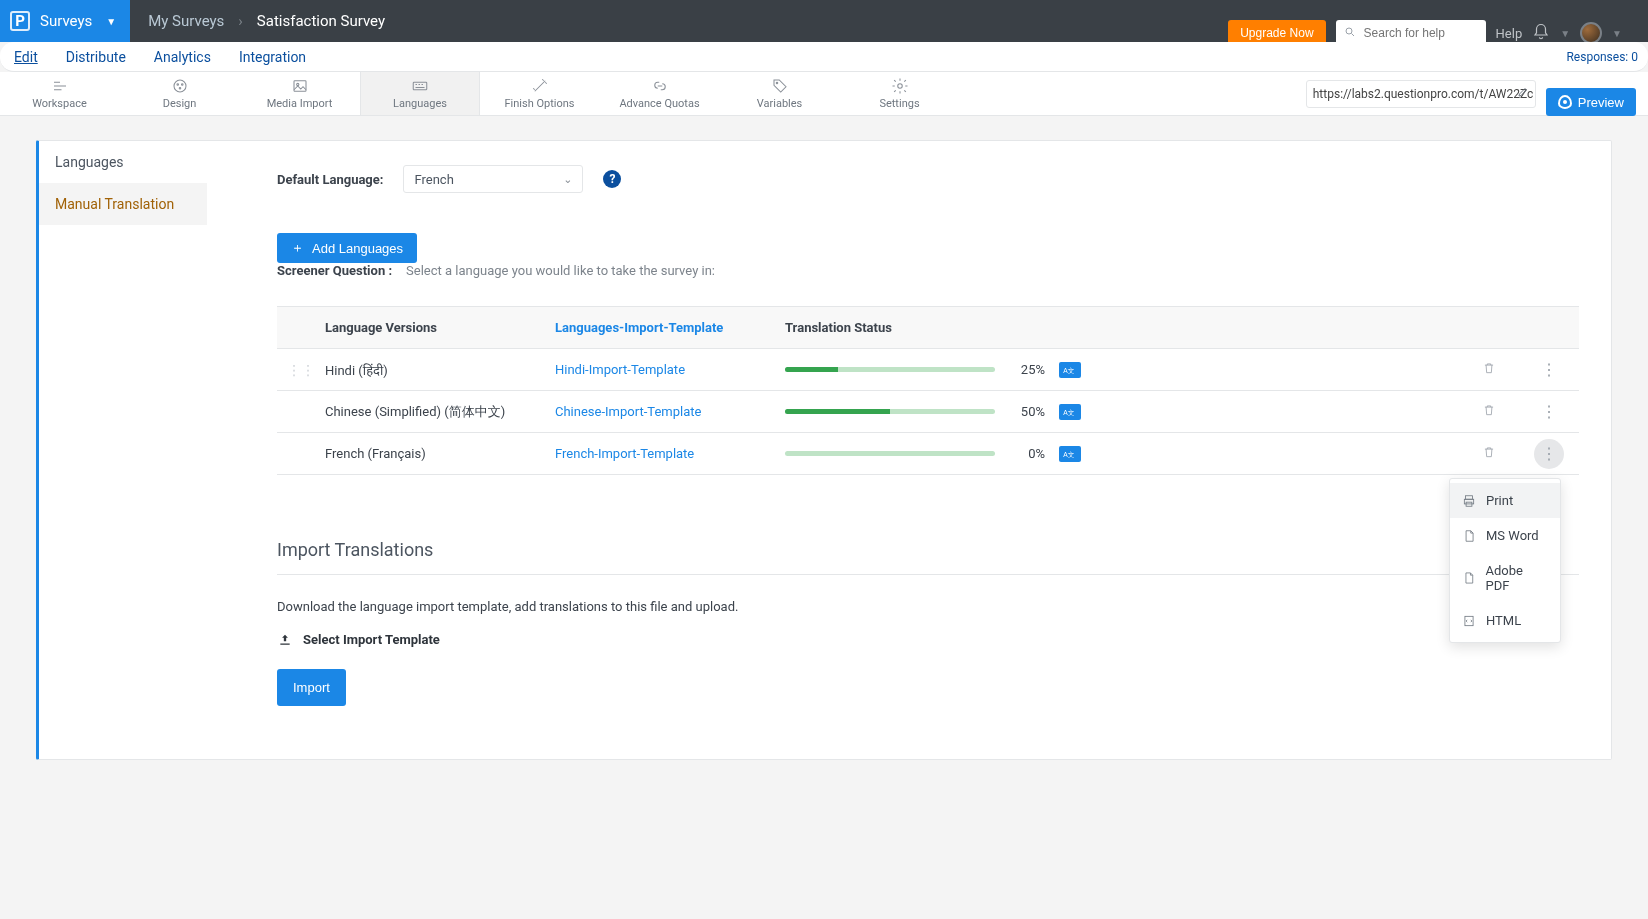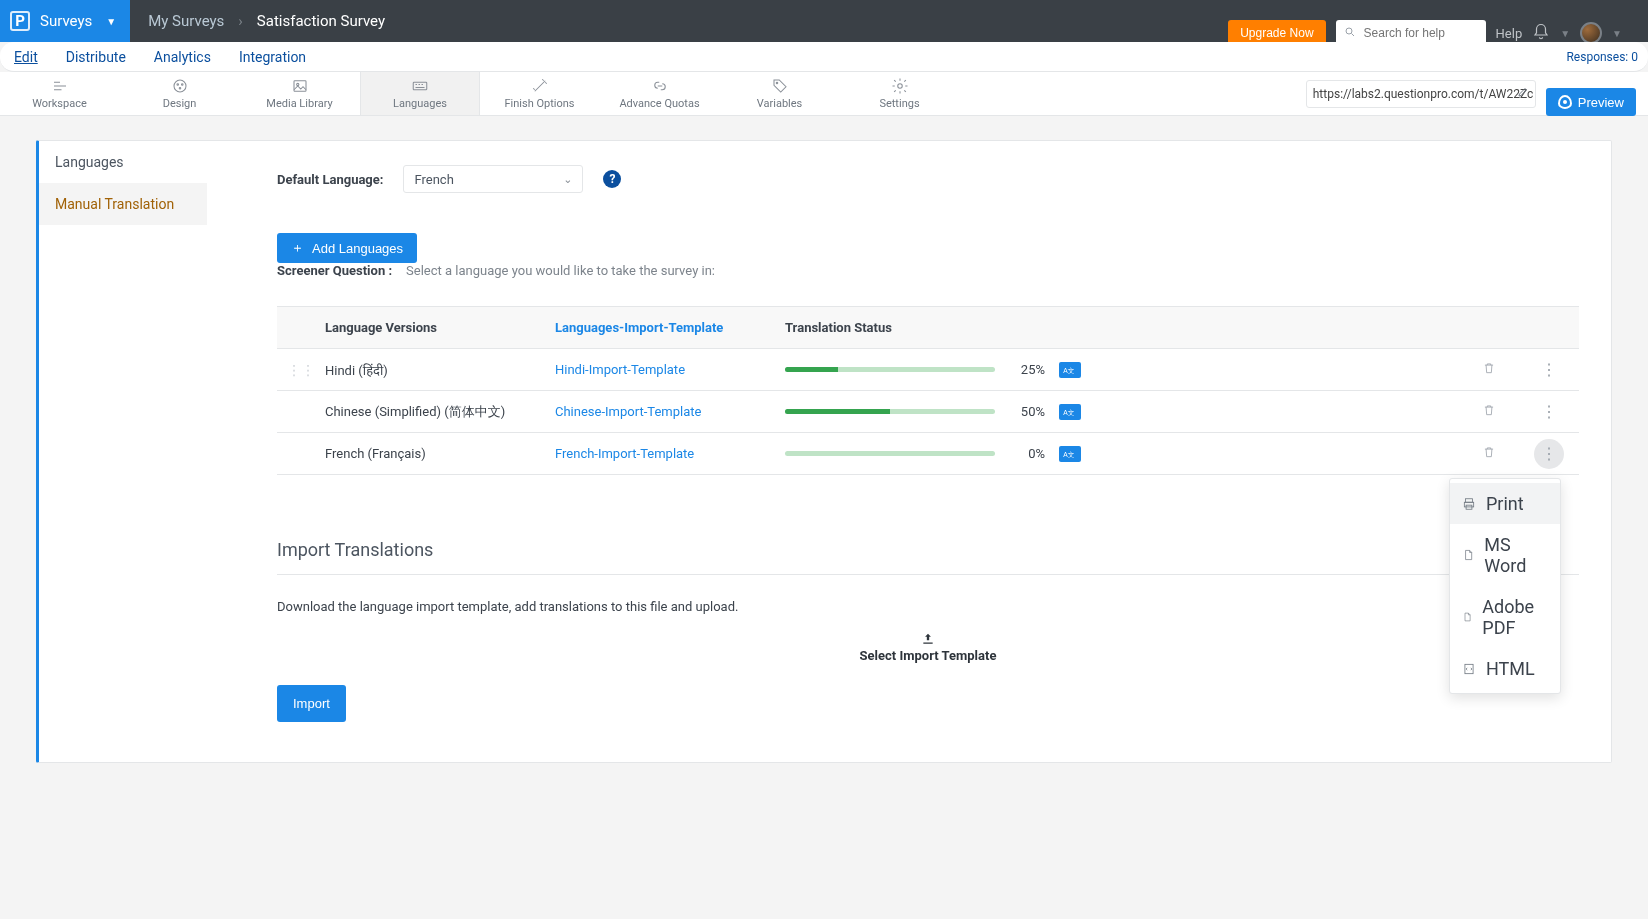--- a/index.html
+++ b/index.html
@@ -149,29 +149,29 @@
   .iconbtn.round{width:30px;height:30px;border-radius:50%;display:inline-flex;align-items:center;justify-content:center;margin:auto;}
   .iconbtn.round.active{background:#e6e7e9;}
   .trash svg{width:14px;height:16px;stroke:#9aa1a9;fill:none;stroke-width:1.4;}
 
   
   .menu{
     position:absolute;right:18px;top:100%;margin-top:4px;background:#fff;border:1px solid var(--border);
     border-radius:3px;box-shadow:0 4px 14px rgba(0,0,0,.12);width:112px;padding:4px 0;z-index:10;
   }
   .menu .mitem{
-    display:flex;align-items:center;gap:10px;padding:10px 12px;color:#3c434c;cursor:pointer;font-size:18px;
+    display:flex;align-items:center;gap:10px;padding:10px 12px;color:#3c434c;cursor:pointer;font-size:13px;
   }
   .menu .mitem:hover,.menu .mitem.hover{background:#f2f3f4;}
   .menu .mico{width:14px;height:14px;stroke:#6f7780;fill:none;stroke-width:1.4;}
 
   .section-title{font-size:18px;color:#4c5560;margin-top:64px;}
   .hr{border-top:1px solid var(--border);margin-top:14px;}
   .desc{color:#3c434c;margin-top:24px;}
-  .upload{margin-top:18px;display:flex;align-items:center;gap:2px;color:#2e343b;font-weight:700;cursor:pointer;flex-direction:column;}
+  .upload{margin-top:18px;display:flex;align-items:center;gap:10px;color:#2e343b;font-weight:700;cursor:pointer;}
   .upload svg{width:16px;height:14px;fill:#2e343b;}
   .btn-import{
     background:var(--blue);color:#fff;border:none;border-radius:3px;height:37px;padding:0 16px;font-size:13px;
     margin-top:22px;cursor:pointer;
   }
 </style>
 </head>
 <body>
 
 <div class="topbar">
@@ -232,21 +232,21 @@
         <circle cx="12" cy="15" r="1"></circle>
       </svg>
     <span>Design</span>
   </div>
   <div class="tool">
     <svg viewBox="0 0 24 24">
         <rect x="4" y="5" width="16" height="14" rx="1"></rect>
         <circle cx="9" cy="10" r="1.5"></circle>
         <path d="M4 17l5-5 4 4 3-3 4 4"></path>
       </svg>
-    <span>Media Library</span>
+    <span>Media Import</span>
   </div>
   <div class="tool active">
     <svg viewBox="0 0 24 24">
         <rect x="3" y="7" width="18" height="10" rx="1"></rect>
         <path d="M6 10h2M10 10h2M14 10h2M6 14h12"></path>
       </svg>
     <span>Languages</span>
   </div>
   <div class="tool">
     <svg viewBox="0 0 24 24">

